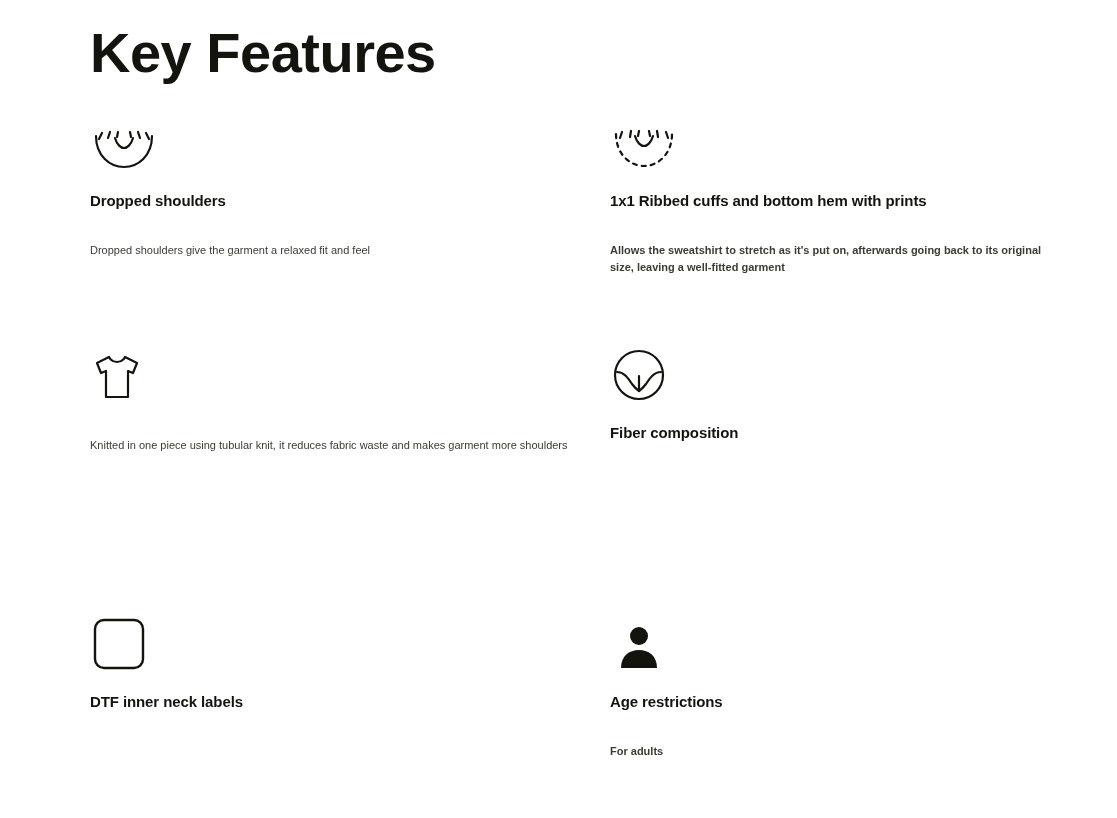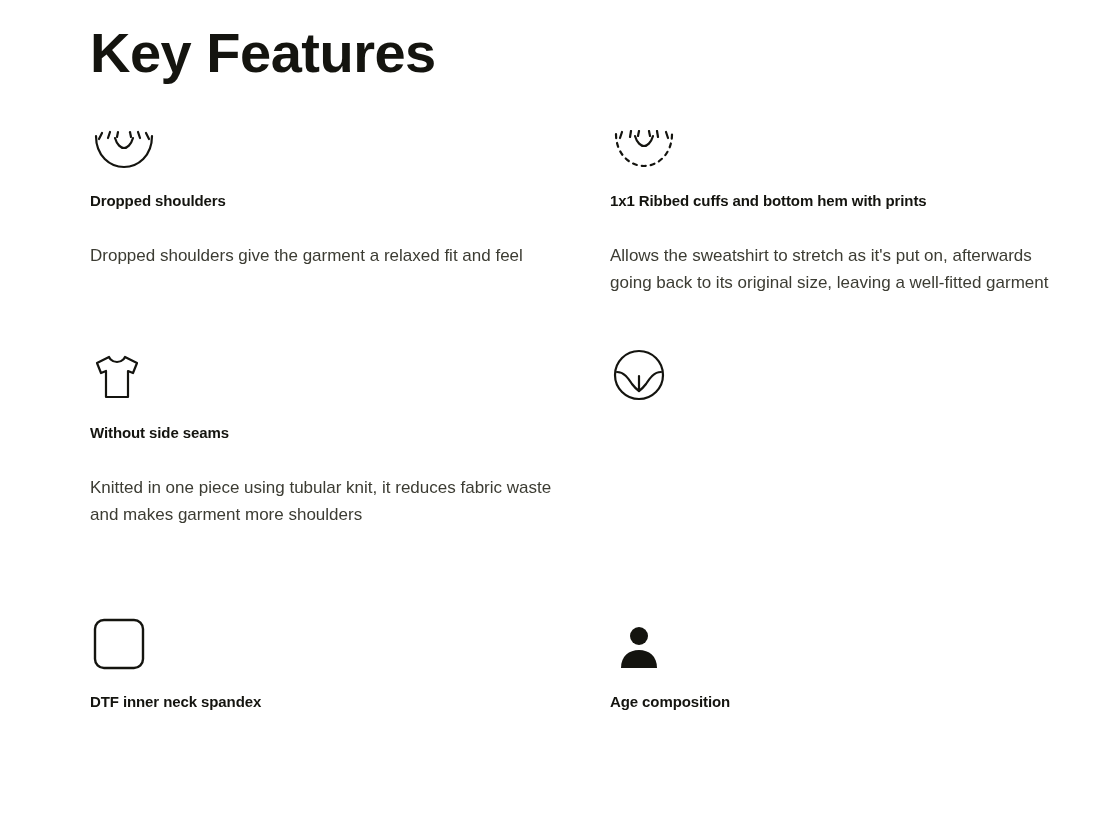--- a/index.html
+++ b/index.html
@@ -48,28 +48,29 @@
     display: block;
   }
   .feature h3 {
     font-size: 15px;
     font-weight: bold;
     margin: 20px 0 0 0;
     letter-spacing: -0.1px;
     color: #14140f;
   }
   .feature p {
-    font-size: 17px;
+    font-size: 11px;
     line-height: 1.62;
     margin: 33px 0 0 0;
     color: #3c3c33;
     max-width: 480px;
   }
   .col-right .feature p {
     max-width: 490px;
+    font-weight: bold;
   }
   
   .row-1 { min-height: 208px; }
   .row-2 { min-height: 245px; }
   .row-3 { min-height: 200px; }
 </style>
 </head>
 <body>
 
 <div class="page">
@@ -96,31 +97,30 @@
         <h3>Dropped shoulders</h3>
         <p>Dropped shoulders give the garment a relaxed fit and feel</p>
       </div>
 
       <div class="feature row-2">
         <div class="icon">
           <svg width="54" height="54" viewBox="0 0 54 54" fill="none" stroke="#14140f" stroke-width="2.2" stroke-linejoin="round" stroke-linecap="round">
             <path d="M19 7 L7 13 L11 23 L16 21 L16 47 L38 47 L38 21 L43 23 L47 13 L35 7 C35 7, 33 12, 27 12 C21 12, 19 7, 19 7 Z"></path>
           </svg>
         </div>
-        <h3>Without side seams</h3>
         <p>Knitted in one piece using tubular knit, it reduces fabric waste and makes garment more shoulders</p>
       </div>
 
       <div class="feature row-3">
         <div class="icon">
           <svg width="58" height="58" viewBox="0 0 58 58" fill="none" stroke="#14140f" stroke-width="2.4">
             <rect x="5" y="5" width="48" height="48" rx="9" ry="9"></rect>
           </svg>
         </div>
-        <h3>DTF inner neck spandex</h3>
+        <h3>DTF inner neck labels</h3>
       </div>
 
     </div>
 
     <div class="col-right">
 
       <div class="feature row-1">
         <div class="icon">
           <svg width="68" height="42" viewBox="0 0 68 42" fill="none" stroke="#14140f" stroke-width="2.2" stroke-linecap="round">
             <path d="M6 4 C6 24, 20 36, 34 36 C48 36, 62 24, 62 4" fill="none" stroke-dasharray="4 5"></path>
@@ -138,28 +138,30 @@
       </div>
 
       <div class="feature row-2">
         <div class="icon">
           <svg width="58" height="58" viewBox="0 0 58 58" fill="none" stroke="#14140f" stroke-width="2.2" stroke-linecap="round" stroke-linejoin="round">
             <circle cx="29" cy="29" r="24"></circle>
             <path d="M7 26 C14 26, 18 32, 22 38 C25 42, 29 45, 29 45 C29 45, 33 42, 36 38 C40 32, 44 26, 51 26"></path>
             <path d="M29 30 L29 45"></path>
           </svg>
         </div>
+        <h3>Fiber composition</h3>
       </div>
 
       <div class="feature row-3">
         <div class="icon">
           <svg width="58" height="50" viewBox="0 0 58 50" fill="#14140f">
             <circle cx="29" cy="13" r="9"></circle>
             <path d="M11 45 C11 33, 19 27, 29 27 C39 27, 47 33, 47 45 Z"></path>
           </svg>
         </div>
-        <h3>Age composition</h3>
+        <h3>Age restrictions</h3>
+        <p>For adults</p>
       </div>
 
     </div>
 
   </div>
 </div>
 
 </body></html>

